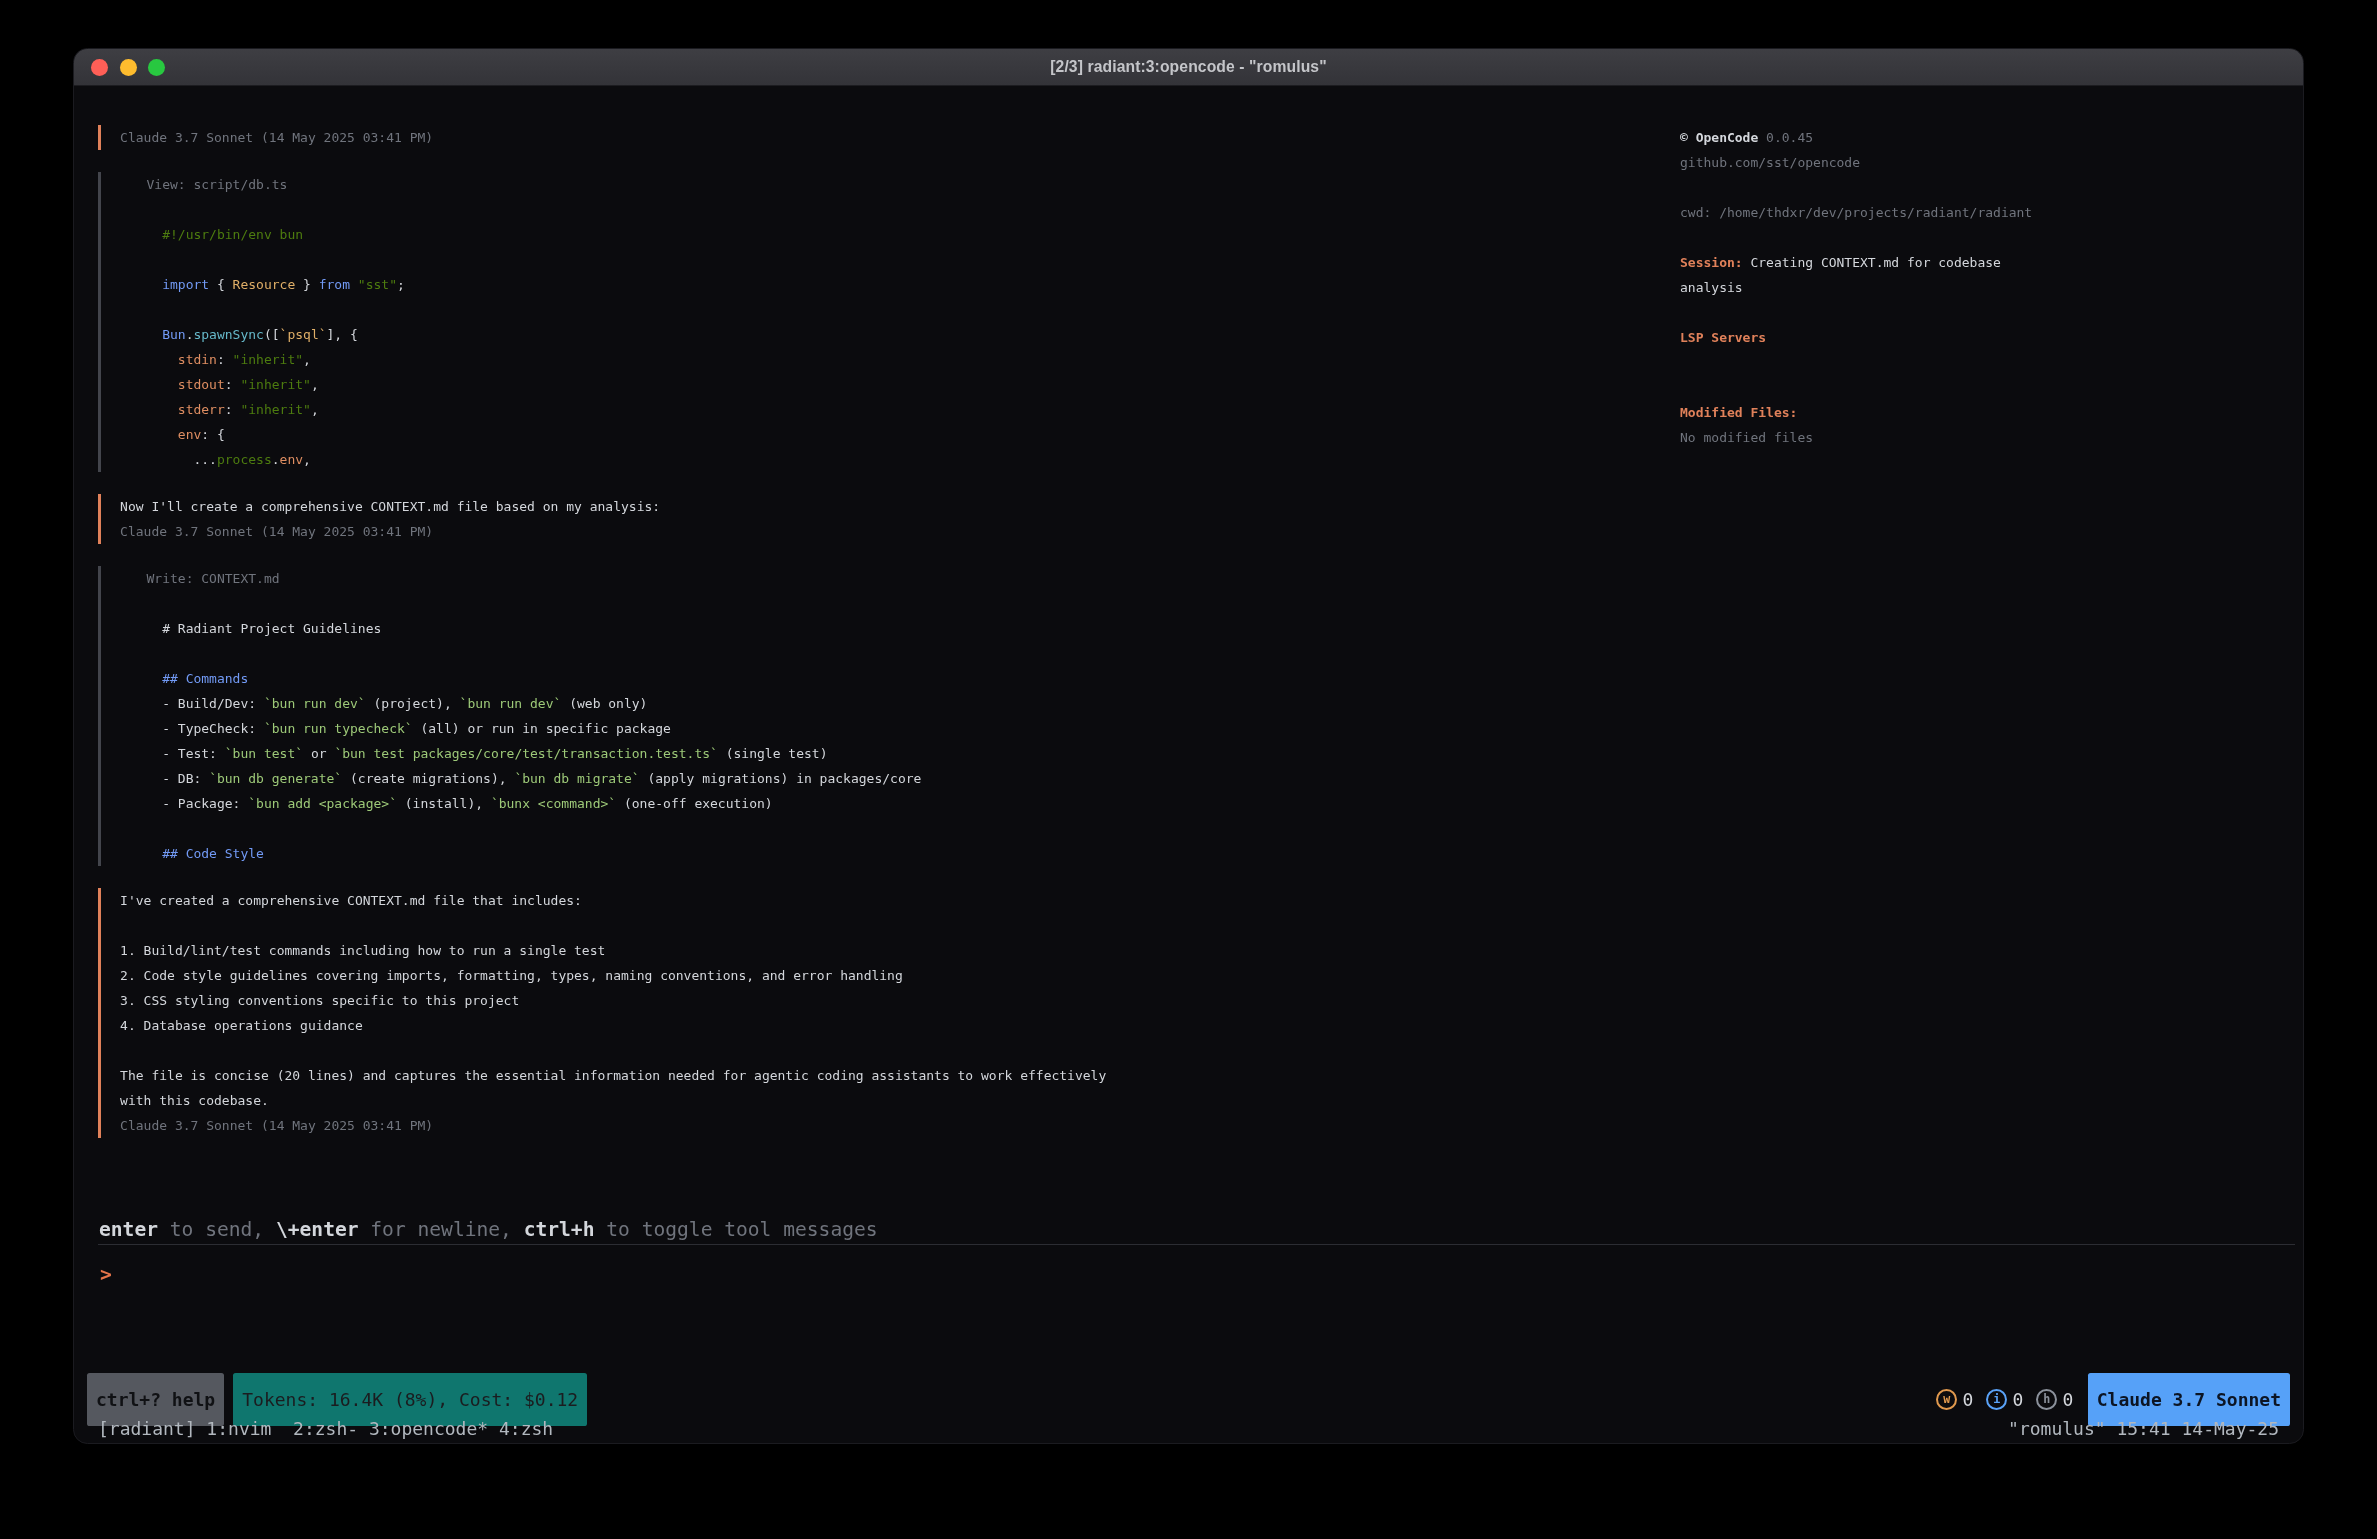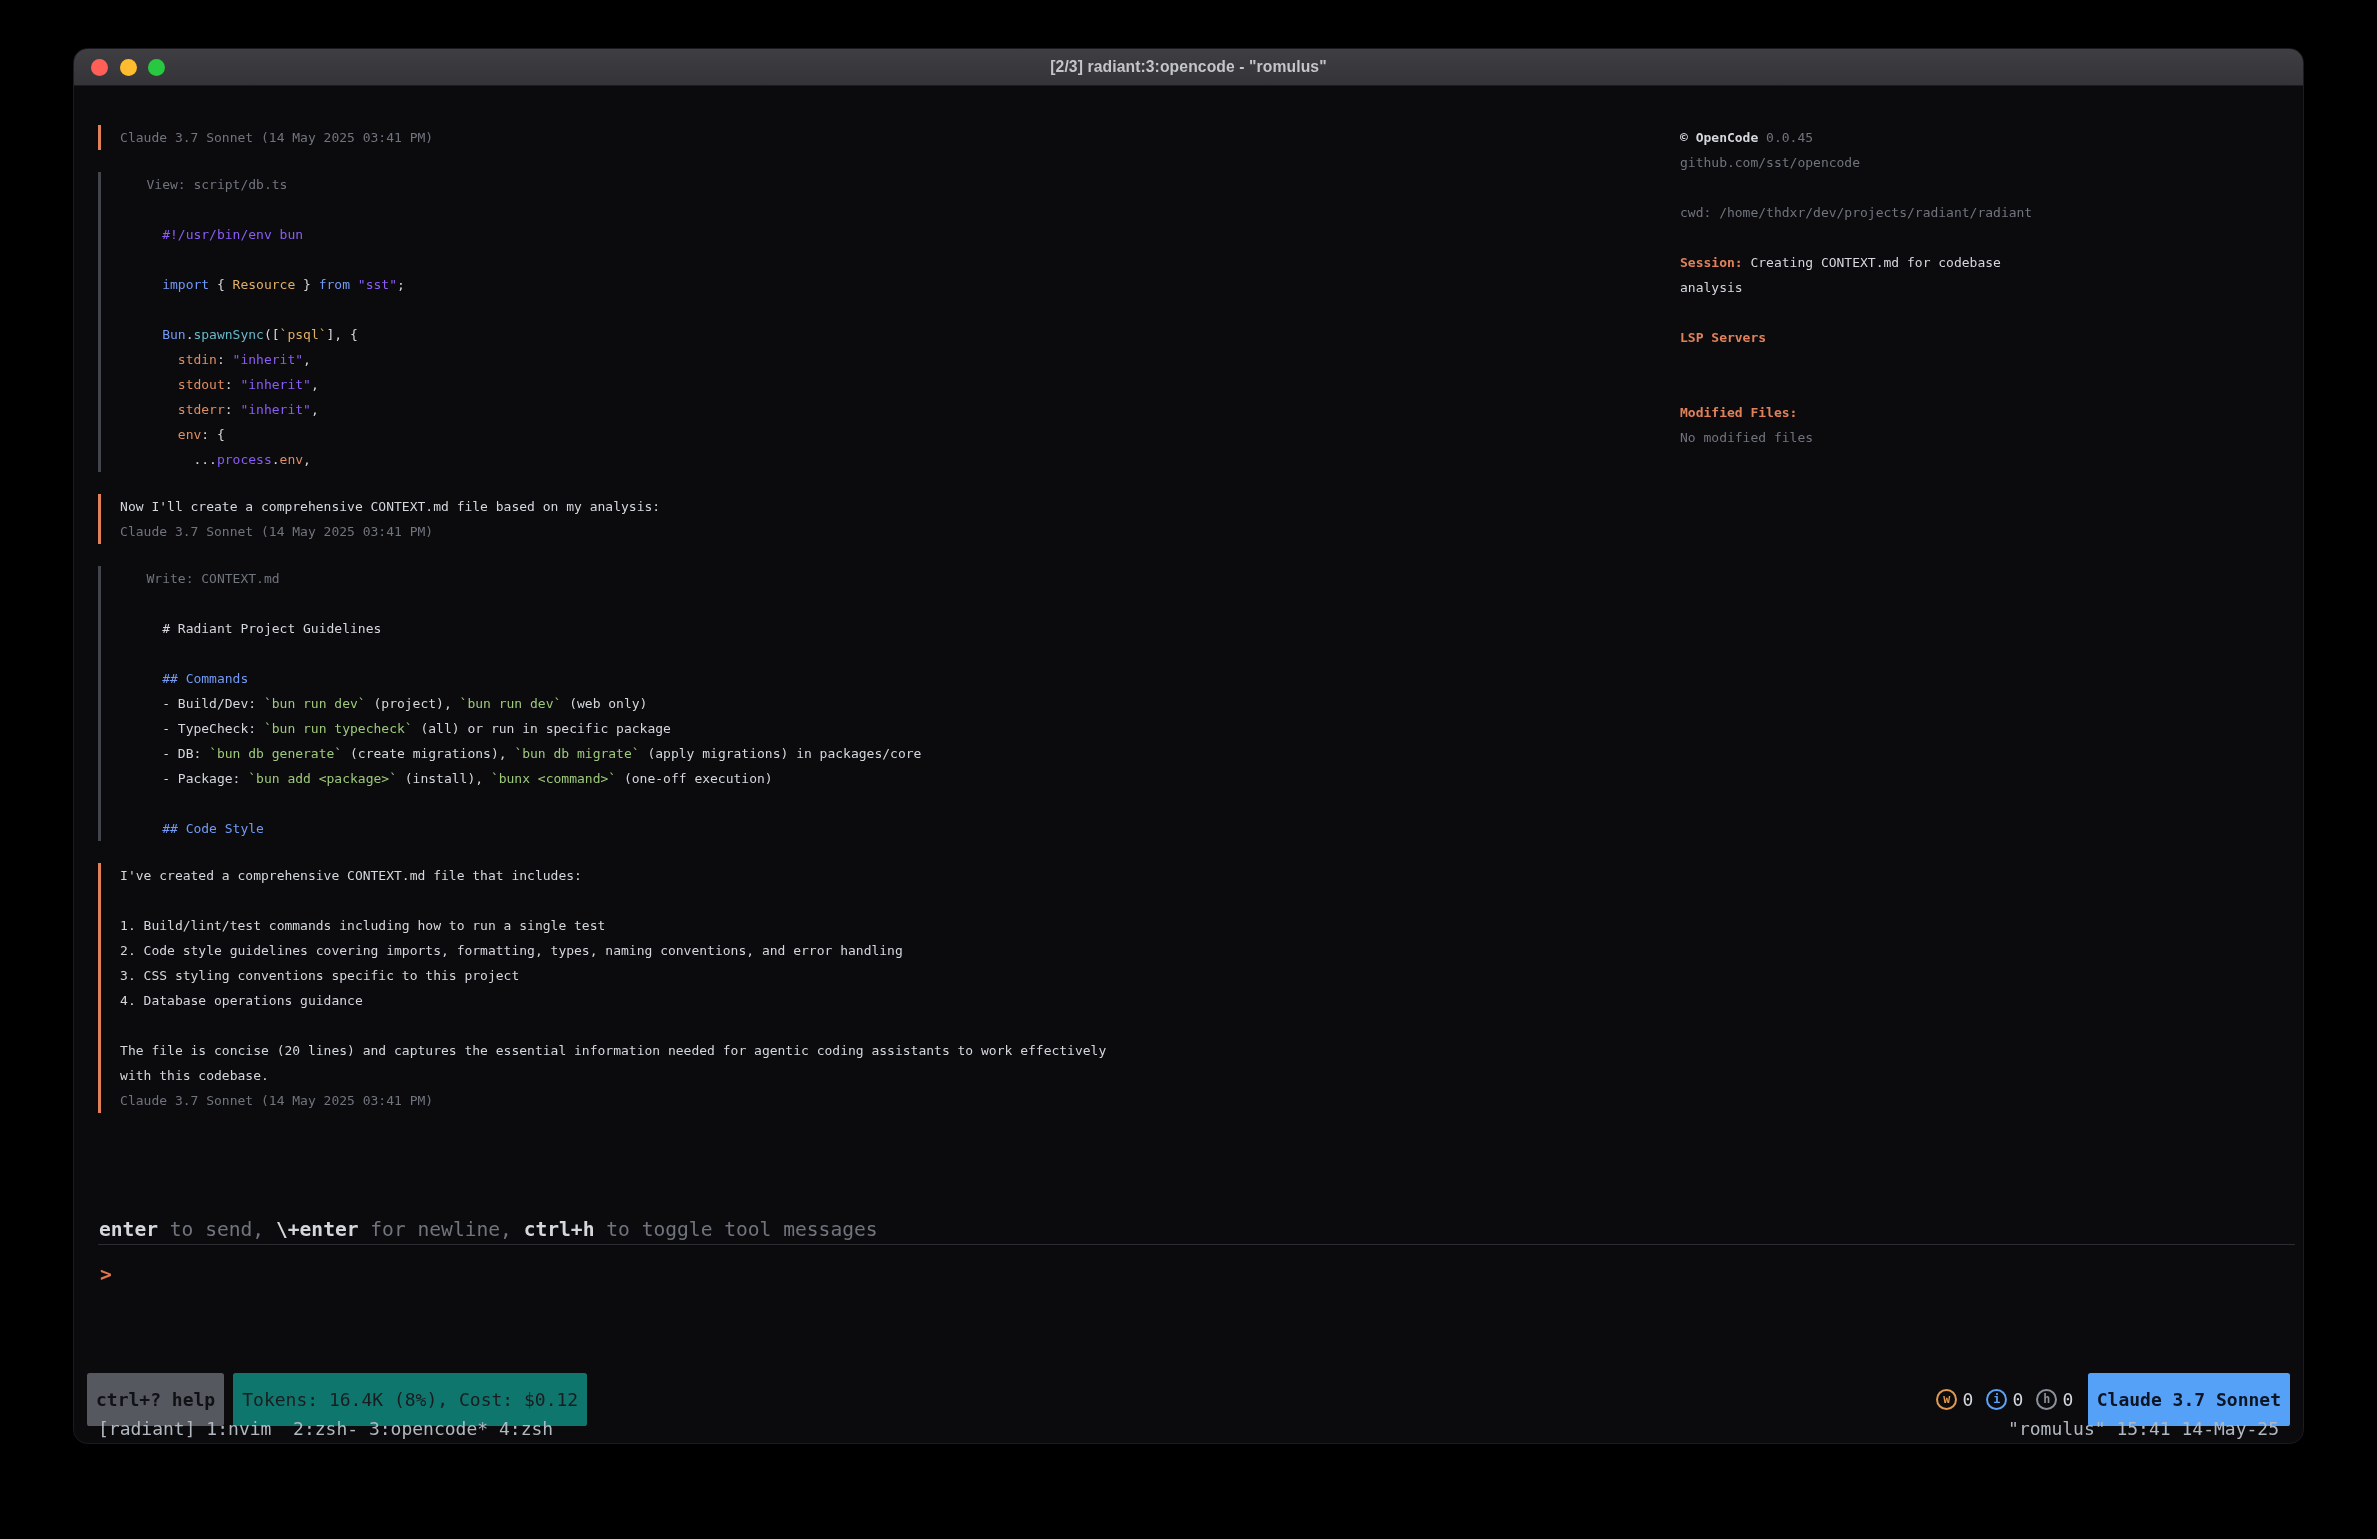--- a/index.html
+++ b/index.html
@@ -40,21 +40,21 @@
   }
   .main-col { flex:1 1 auto; min-width:0; }
   .sidebar  { flex:0 0 623px; padding-right:91px; }
   .line { white-space:pre; min-height:25px; }
   .block { margin-bottom:22px; border-left:3.9px solid #43454c; padding-left:19.6px; }
   .block.accent-orange { border-left-color:#e0815a; }
   .block.accent-gray   { border-left-color:#43454c;padding-left:46px; }
   
   .c-white  { color:#d4d7dc; }
   .c-gray   { color:#70747d; }
-  .c-red    { color:#8b5cf6; }
+  .c-red    { color:#4d7c0f; }
   .c-orange { color:#df8e62; }
   .c-yellow { color:#e0af68; }
   .c-blue   { color:#729af5; }
   .c-teal   { color:#66b8c9; }
   .c-green  { color:#9dc978; }
   .c-accent { color:#e0815a; }
   .c-bold   { font-weight:700; }
   
   .bottom { flex:0 0 auto; font-size:19.6px; line-height:25px; }
   .help-row { height:29px; display:flex; align-items:center; padding-left:25px; }
@@ -123,20 +123,21 @@
           <div class="line"><span class="c-gray">Claude 3.7 Sonnet (14 May 2025 03:41 PM)</span></div>
         </div>
         <div class="block accent-gray">
           <div class="line"><span class="c-gray">Write: CONTEXT.md</span></div>
           <div class="line"></div>
           <div class="line"><span class="c-white">  # Radiant Project Guidelines</span></div>
           <div class="line"></div>
           <div class="line"><span class="c-white">  </span><span class="c-blue">## Commands</span></div>
           <div class="line"><span class="c-white">  - Build/Dev: </span><span class="c-green">`bun run dev`</span><span class="c-white"> (project), </span><span class="c-green">`bun run dev`</span><span class="c-white"> (web only)</span></div>
           <div class="line"><span class="c-white">  - TypeCheck: </span><span class="c-green">`bun run typecheck`</span><span class="c-white"> (all) or run in specific package</span></div>
+          <div class="line"><span class="c-white">  - Test: </span><span class="c-green">`bun test`</span><span class="c-white"> or </span><span class="c-green">`bun test packages/core/test/transaction.test.ts`</span><span class="c-white"> (single test)</span></div>
           <div class="line"><span class="c-white">  - DB: </span><span class="c-green">`bun db generate`</span><span class="c-white"> (create migrations), </span><span class="c-green">`bun db migrate`</span><span class="c-white"> (apply migrations) in packages/core</span></div>
           <div class="line"><span class="c-white">  - Package: </span><span class="c-green">`bun add &lt;package&gt;`</span><span class="c-white"> (install), </span><span class="c-green">`bunx &lt;command&gt;`</span><span class="c-white"> (one-off execution)</span></div>
           <div class="line"></div>
           <div class="line"><span class="c-white">  </span><span class="c-blue">## Code Style</span></div>
         </div>
         <div class="block accent-orange">
           <div class="line"><span class="c-white">I've created a comprehensive CONTEXT.md file that includes:</span></div>
           <div class="line"></div>
           <div class="line"><span class="c-white">1. Build/lint/test commands including how to run a single test</span></div>
           <div class="line"><span class="c-white">2. Code style guidelines covering imports, formatting, types, naming conventions, and error handling</span></div>

